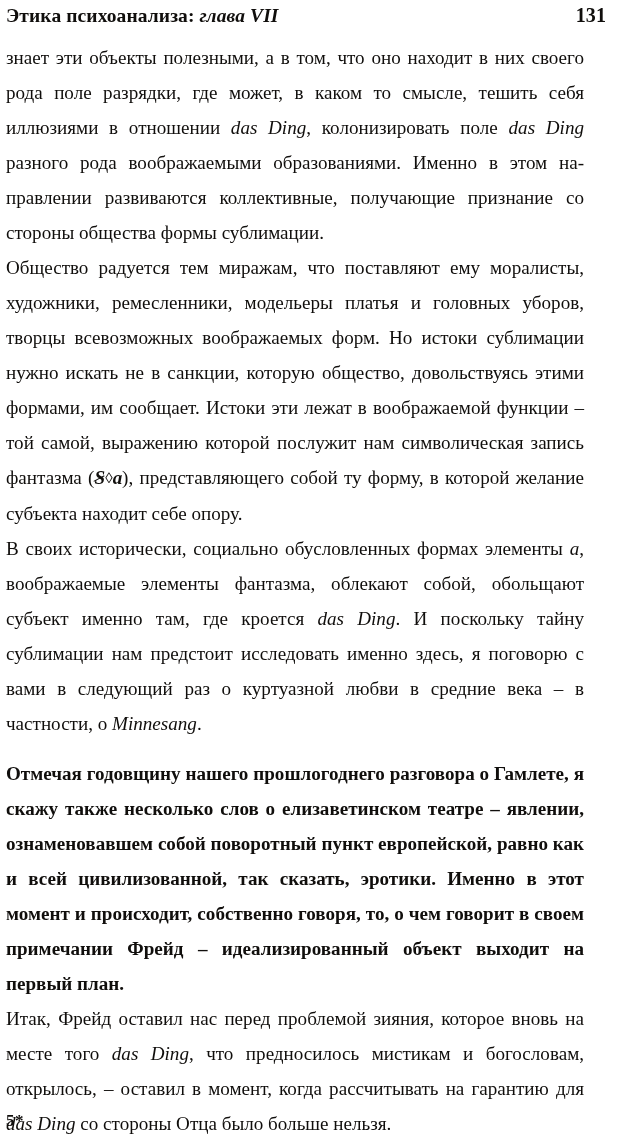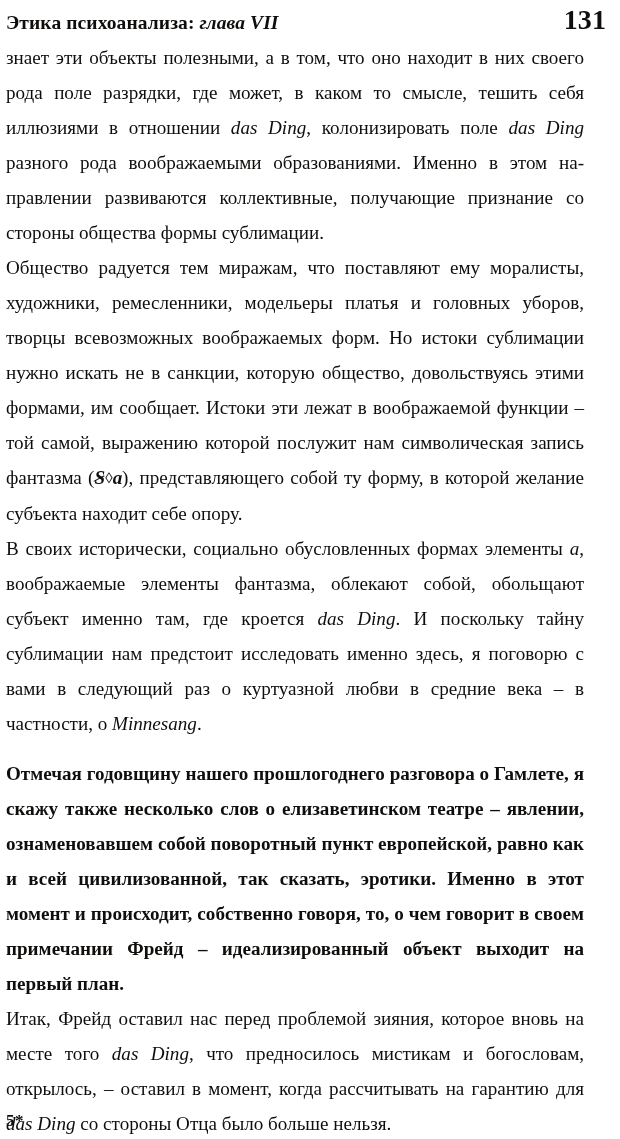--- a/index.html
+++ b/index.html
@@ -37,21 +37,21 @@
     letter-spacing: 0.1px;
     gap: 40px;
   }
   .header-left {
     white-space: nowrap;
   }
   .header-left .italic {
     font-style: italic;
   }
   .header-right {
-    font-size: 28px;
+    font-size: 20px;
     font-weight: bold;
   }
   .body-text {
     position: absolute;
     left: 6px;
     top: 40px;
     width: 578px;
     font-size: 19.1px;
     line-height: 35px;
     text-align: justify;

